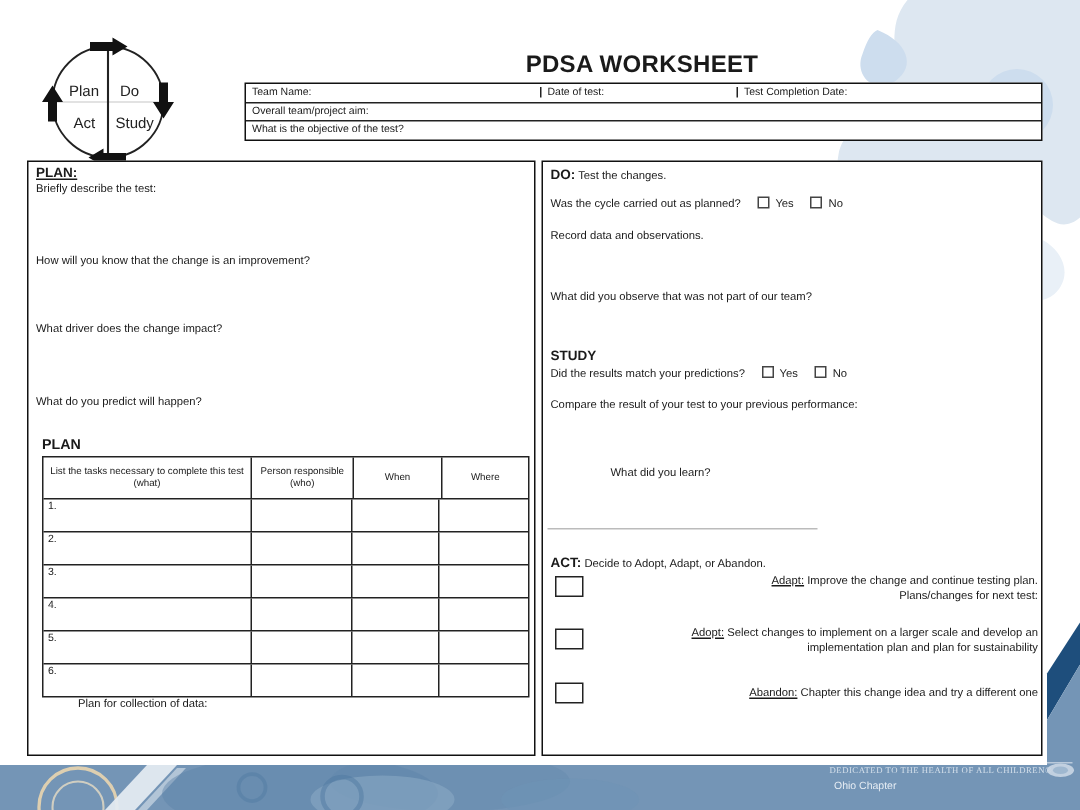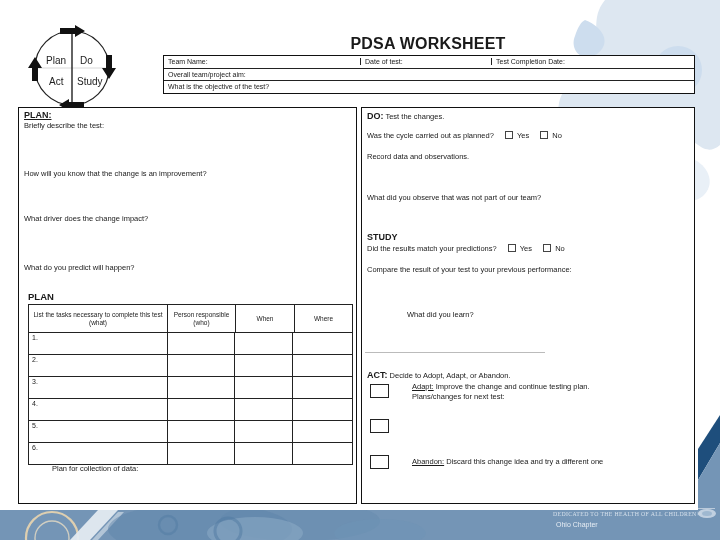--- a/index.html
+++ b/index.html
@@ -23,21 +23,21 @@
   .ht-full{padding-left:4px;}
   .box{position:absolute;top:107px;height:395px;border:1.6px solid #111;background:#fff;}
   .box-left{left:18px;width:337px;}
   .box-right{left:361px;width:332px;}
   .t{position:absolute;font-size:7.5px;line-height:1.25;}
   .h1{font-weight:bold;font-size:9px;}
   .h2{font-weight:bold;font-size:9.5px;}
   .cb{display:inline-block;width:6px;height:6px;border:1px solid #444;vertical-align:-1px;margin:0 2px 0 9px;}
   .divider{position:absolute;left:3px;top:244px;width:180px;border-top:1px solid #bbb;}
   .chk{position:absolute;width:17px;height:12px;border:1.3px solid #222;}
-  .opt{position:absolute;left:50px;width:280px;font-size:7.5px;line-height:1.3;}
+  .opt{position:absolute;left:50px;width:280px;font-size:7.5px;line-height:1.3;text-align:right;}
   .term{text-decoration:underline;}
   
   .ptable{position:absolute;left:9px;top:196px;border:1.5px solid #222;background:#fff;}
   .pt-header{display:flex;height:27px;border-bottom:1px solid #222;}
   .pt-hcell{display:flex;align-items:center;justify-content:center;text-align:center;
       font-size:6.5px;line-height:1.2;}
   .c1{width:138px;} .c2{width:67px;border-left:1px solid #222;}
   .c3{width:58px;border-left:1px solid #222;} .c4{width:57px;border-left:1px solid #222;}
   .pt-row{display:flex;height:21px;border-bottom:1px solid #222;}
   .pt-row:last-child{border-bottom:none;}
@@ -176,24 +176,27 @@
       <span>Decide to Adopt, Adapt, or Abandon.</span>
     </div>
 
     <div class="chk" style="left:8px;top:276px;"></div>
     <div class="opt" style="top:274px;">
       <span class="term">Adapt:</span><span> Improve the change and continue testing plan.</span><br>
       <span>Plans/changes for next test:</span>
     </div>
 
     <div class="chk" style="left:8px;top:311px;"></div>
+    <div class="opt" style="top:309px;">
+      <span class="term">Adopt:</span><span> Select changes to implement on a larger scale and develop an implementation plan and plan for sustainability</span>
+    </div>
 
     <div class="chk" style="left:8px;top:347px;"></div>
     <div class="opt" style="top:349px;">
-      <span class="term">Abandon:</span><span>  Discard this change idea and try a different one</span>
+      <span class="term">Abandon:</span><span>  Chapter this change idea and try a different one</span>
     </div>
   </div>
 
   <div class="band"></div>
 
   <svg class="wedge" style="left:690px;top:400px;" width="30" height="140" viewBox="0 0 30 140">
     <polygon points="8,49 30,15 30,43 8,80" fill="#1e4e7c"></polygon>
     <polygon points="8,80 30,43 30,110 8,110" fill="#7495b6"></polygon>
   </svg>
 

